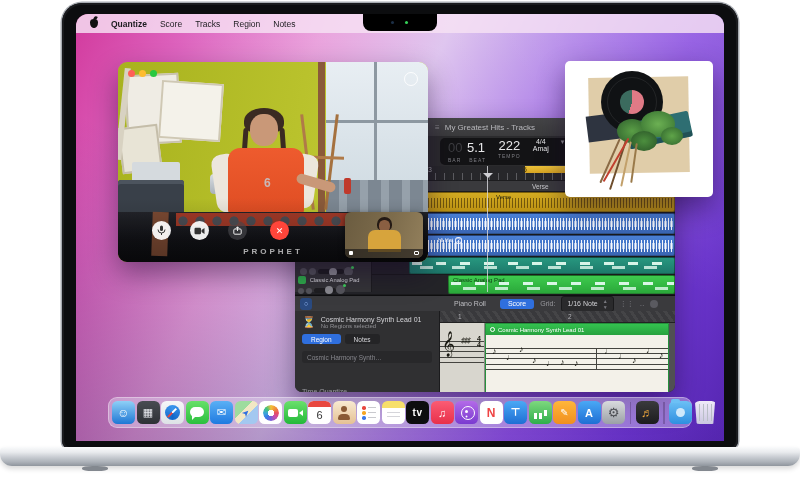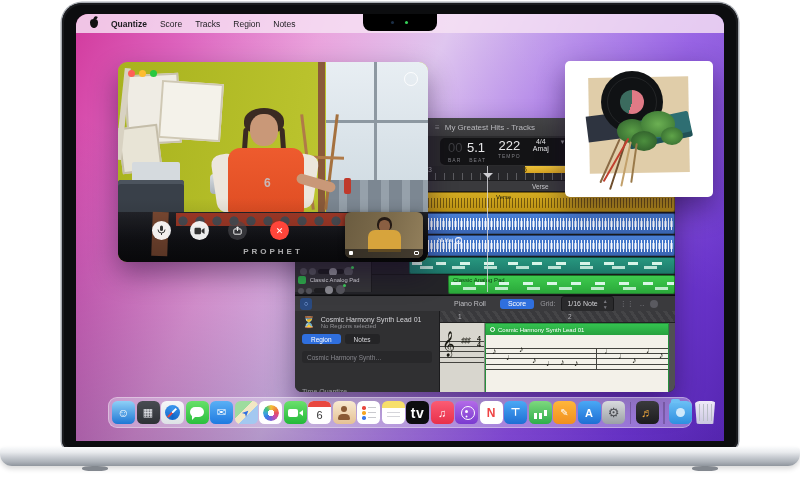--- a/index.html
+++ b/index.html
@@ -178,21 +178,21 @@
   .contacts{background:linear-gradient(#f8ead1,#e5c194);}
   .contacts::before{content:"";position:absolute;left:8.5px;top:4.5px;width:6px;height:6px;border-radius:50%;background:#8a5a35;}
   .contacts::after{content:"";position:absolute;left:5.5px;bottom:4px;width:12px;height:6px;border-radius:6px 6px 2px 2px;background:#8a5a35;}
   .reminders{background:#fff;}
   .reminders::before{content:"";position:absolute;left:5px;top:5px;width:3.5px;height:3.5px;border-radius:50%;
     background:#e8473f;box-shadow:0 5px 0 #f5a623,0 10px 0 #3a77e8;}
   .reminders::after{content:"";position:absolute;left:10.5px;top:6px;width:8px;height:1.4px;background:#c9c9ce;
     box-shadow:0 5px 0 #c9c9ce,0 10px 0 #c9c9ce;}
   .notes{background:linear-gradient(#f7df6a 0 30%,#fff 30%);}
   .notes::after{content:"";position:absolute;left:5px;top:11px;width:13px;height:1.4px;background:#d5d5da;box-shadow:0 4px 0 #d5d5da;}
-  .tv{background:#0d0d0f;} .tv .g{color:#fff;font-size:14px;font-weight:700;letter-spacing:.5px;}
+  .tv{background:#0d0d0f;} .tv .g{color:#fff;font-size:10px;font-weight:700;letter-spacing:.5px;}
   .music{background:linear-gradient(#fb5c74,#e8304a);} .music .g{color:#fff;font-size:11px;}
   .podcasts{background:linear-gradient(#b36ae8,#7a3bd0);}
   .podcasts::before{content:"";position:absolute;left:5.5px;top:4.5px;width:12px;height:12px;border-radius:50%;border:1.6px solid #fff;}
   .podcasts::after{content:"";position:absolute;left:10.2px;top:9px;width:3px;height:3px;border-radius:50%;background:#fff;
     box-shadow:0 5px 0 -0.5px #fff;}
   .news{background:#fff;} .news .g{color:#ef4444;font-size:12px;font-weight:700;}
   .keynote{background:linear-gradient(#4aa8f5,#1f6fd4);} .keynote .g{color:#fff;font-size:11px;font-weight:700;}
   .numbers{background:linear-gradient(#7ed87e,#2fae4b);}
   .numbers::before{content:"";position:absolute;left:5px;bottom:5px;width:3px;height:6px;background:#fff;
     box-shadow:5px 0 0 #fff,10px -3px 0 #fff;}

